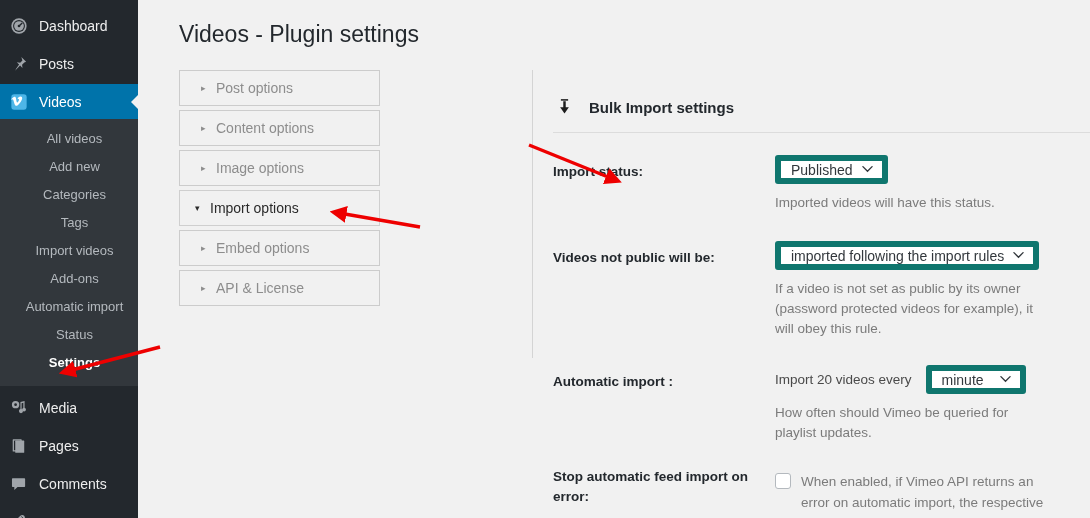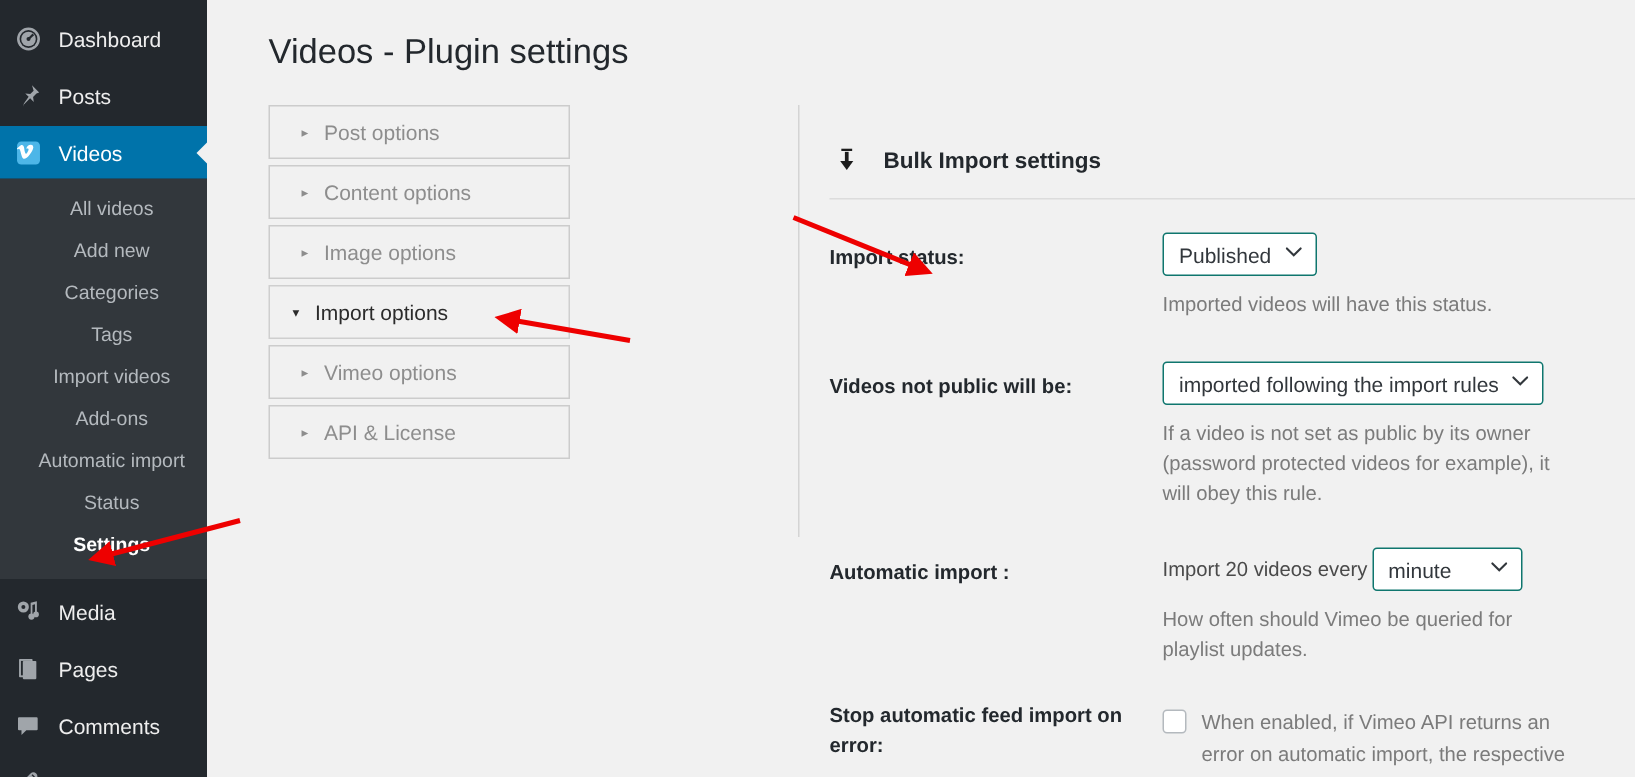--- a/index.html
+++ b/index.html
@@ -173,21 +173,21 @@
     font-weight: bold;
     color: #23282d;
     line-height: 20px;
     padding-top: 7px;
   }
   .form-field { flex: 1; }
   .select-box {
     display: inline-flex;
     align-items: center;
     justify-content: space-between;
-    border: 1px solid #0f766e;
+    border: 6px solid #0f766e;
     background: #fff;
     border-radius: 3px;
     height: 29px;
     padding: 0 9px 0 10px;
     font-size: 14px;
     color: #32373c;
     vertical-align: middle;
   }
   .select-box .chev {
     margin-left: 9px;
@@ -202,21 +202,21 @@
     margin-top: 9px;
     max-width: 440px;
   }
   .inline-row {
     display: flex;
     align-items: center;
   }
   .inline-prefix {
     font-size: 13.5px;
     color: #4a4a4a;
-    margin-right: 3px;
+    margin-right: 14px;
   }
   .cb-row {
     display: flex;
     align-items: flex-start;
     padding-top: 4px;
   }
   .cbox {
     width: 16px; height: 16px;
     flex: 0 0 16px;
     border: 1px solid #b4b9be;
@@ -367,21 +367,21 @@
       <div class="acc-item">
         <span class="acc-tri">▸</span>
         <span class="acc-label">Image options</span>
       </div>
       <div class="acc-item active">
         <span class="acc-tri">▾</span>
         <span class="acc-label">Import options</span>
       </div>
       <div class="acc-item">
         <span class="acc-tri">▸</span>
-        <span class="acc-label">Vimeo options</span>
+        <span class="acc-label">Embed options</span>
       </div>
       <div class="acc-item">
         <span class="acc-tri">▸</span>
         <span class="acc-label">API &amp; License</span>
       </div>
     </div>
 
     <div id="v-divider"></div>
 
     <div id="content">

